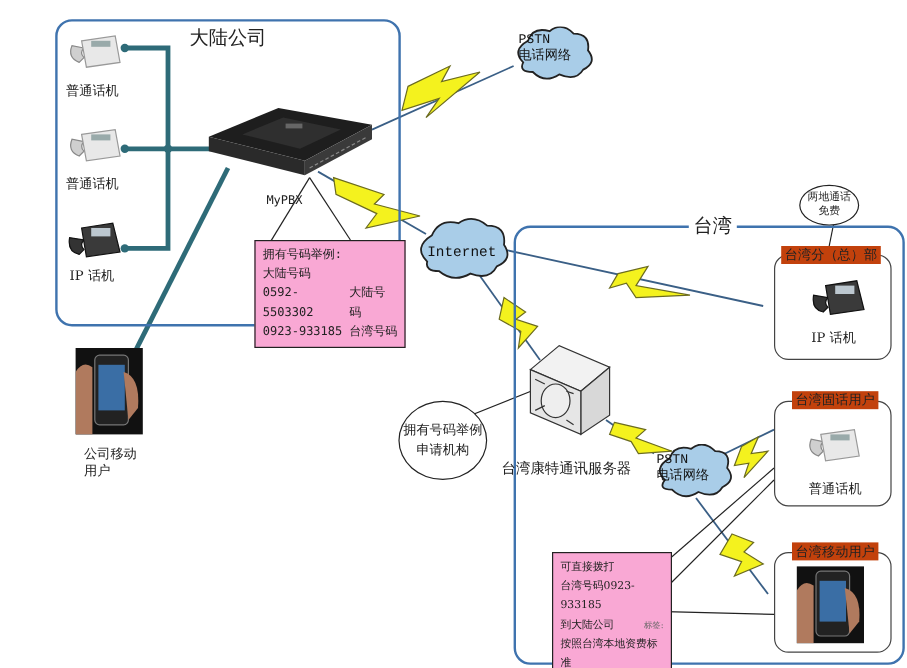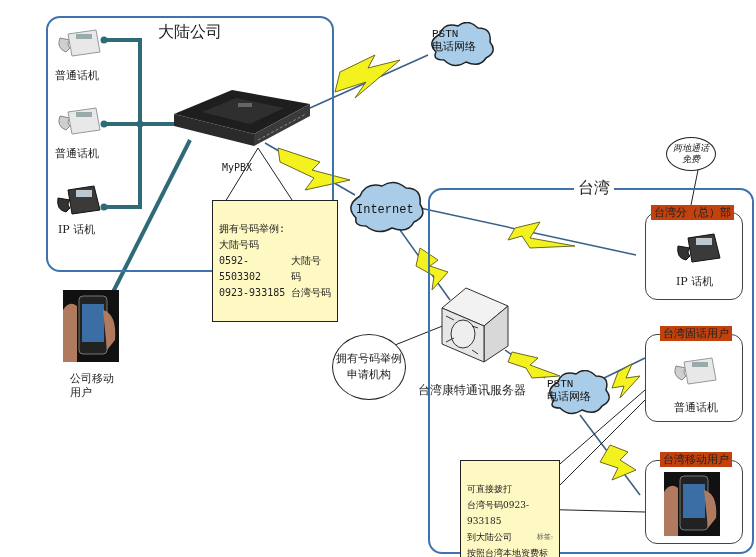--- a/index.html
+++ b/index.html
@@ -5,22 +5,22 @@
   html, body { margin: 0; padding: 0; background: #ffffff; }
   body { width: 756px; height: 557px; position: relative; overflow: hidden;
          font-family: "DejaVu Serif", "Liberation Serif", serif; color: #222; }
   .abs { position: absolute; }
   .region { position: absolute; border: 2px solid #3f73ae; border-radius: 14px; }
   .region-title { position: absolute; background: #fff; padding: 0 4px; font-size: 16px;
                   color: #222; font-family: "DejaVu Sans", sans-serif; }
   .subbox { position: absolute; border: 1.5px solid #444; border-radius: 12px; background:#fff; }
   .subbox-title { position: absolute; background: #c2410c; padding: 0 3px; font-size: 11px; white-space: nowrap;}
   .label { position: absolute; font-size: 11px; white-space: nowrap; text-align: left; }
-  .callout { position: absolute; border: 1px solid #222; background: #fef9c3; font-size: 10px;
-             font-family: "DejaVu Sans Mono", monospace; line-height: 16px; padding: 20px 6px; }
+  .callout { position: absolute; border: 1px solid #222; background: #f9a8d4; font-size: 10px;
+             font-family: "DejaVu Sans Mono", monospace; line-height: 16px; padding: 4px 6px; }
   .callout .row { display: flex; justify-content: space-between; }
   .oval { position: absolute; border: 1px solid #222; border-radius: 50%; background: #fff;
           font-size: 11px; text-align: center; display: flex; flex-direction: column; justify-content: center; }
   svg.overlay { position: absolute; left: 0; top: 0; }
   .cloud-text { position: absolute; font-size: 11px; text-align: left; line-height: 13px; color: #111; white-space: nowrap; font-family: Liberation Mono, monospace;}
 </style>
 </head>
 <body>
 
 <svg class="overlay" width="756" height="557">
@@ -152,21 +152,21 @@
 <div class="abs" style="left:346px; top:180px; width:80px; height:60px;">
   <svg width="80" height="60">
     <path d="M10,38 q-12,-12 4,-22 q6,-14 22,-10 q12,-8 24,2 q16,0 14,16 q8,12 -6,18 q-6,12 -22,6 q-14,8 -26,-2 q-12,0 -10,-8z" fill="#a9cde8" stroke="#222" stroke-width="1.5"></path>
   </svg>
 </div>
 <div class="cloud-text" style="left:356px; top:204px; width:60px; font-size:12px;">Internet</div>
 
 <div class="region" style="left:428px; top:188px; width:322px; height:362px;"></div>
 <div class="region-title" style="left:574px; top:178px;">台湾</div>
 
-<div class="oval" style="left:666px; top:137px; width:48px; height:32px; font-size:9px; line-height:11px;font-style:italic;">
+<div class="oval" style="left:666px; top:154px; width:48px; height:32px; font-size:9px; line-height:11px;">
   <div>两地通话</div>
   <div>免费</div>
 </div>
 
 <div class="subbox" style="left:645px; top:212px; width:96px; height:86px;"></div>
 <div class="subbox-title" style="left:651px; top:205px;">台湾分（总）部</div>
 <div class="abs" style="left:676px; top:232px; width:46px; height:34px;">
   <svg width="46" height="34">
     <path d="M2,14 q-2,12 8,14 l4,-4 q-4,-4 0,-8 z" fill="#333" stroke="#111"></path>
     <polygon points="12,6 38,2 44,26 16,30" fill="#3a3a3a" stroke="#111"></polygon>

